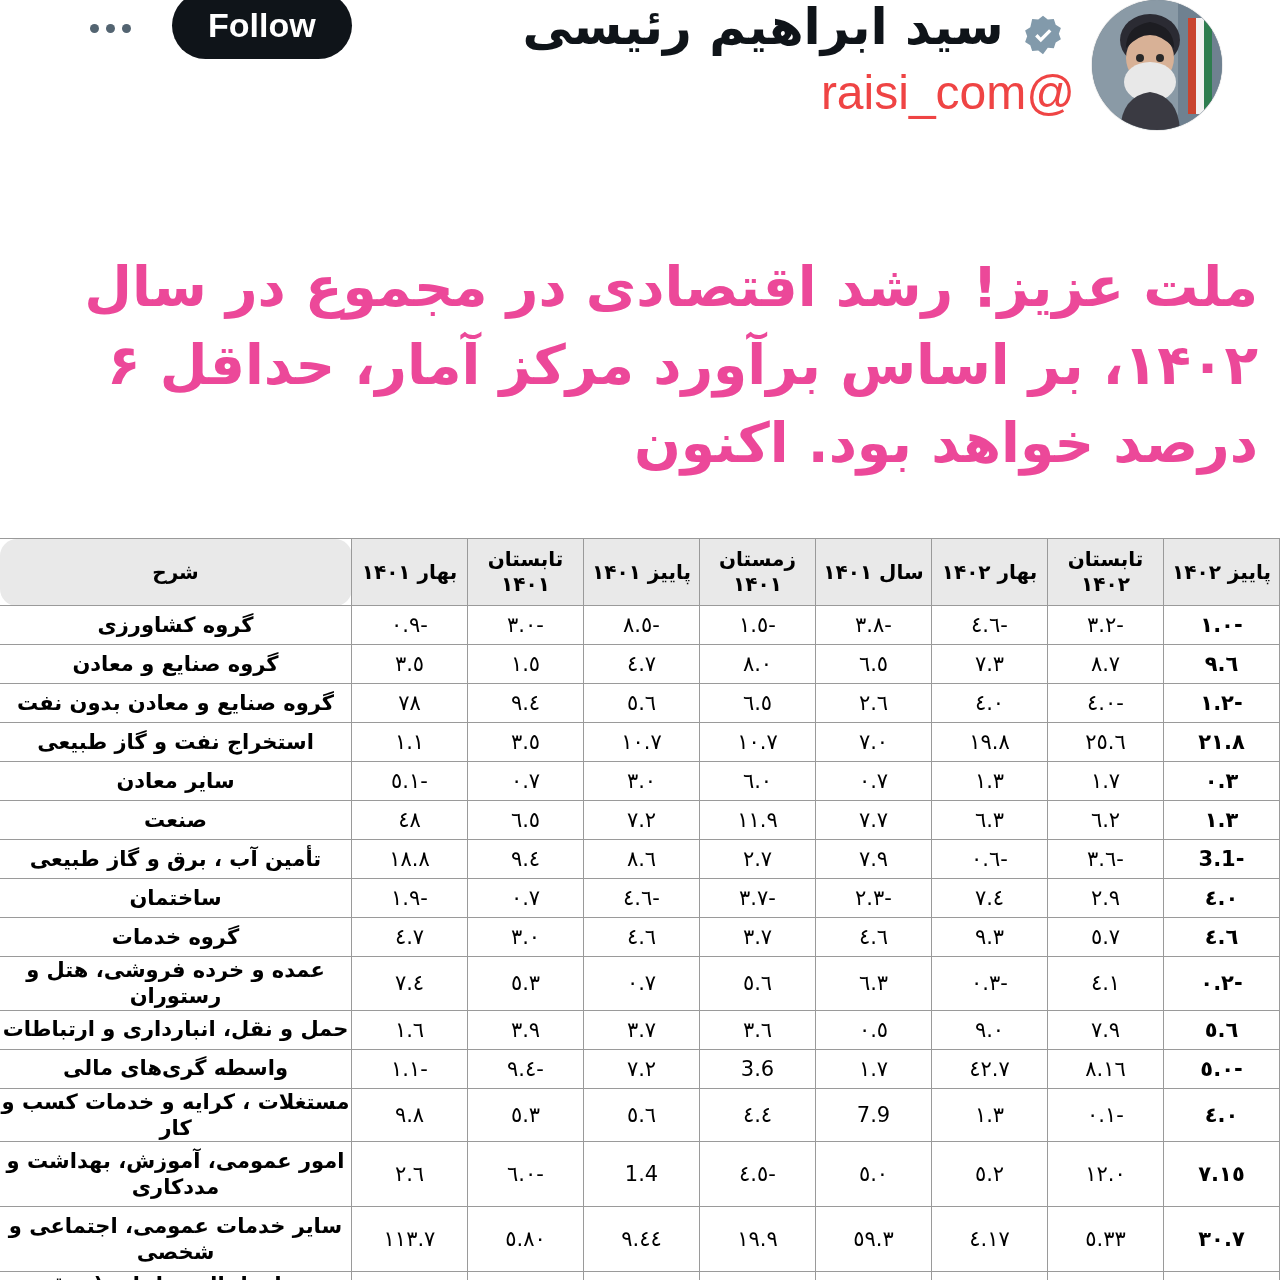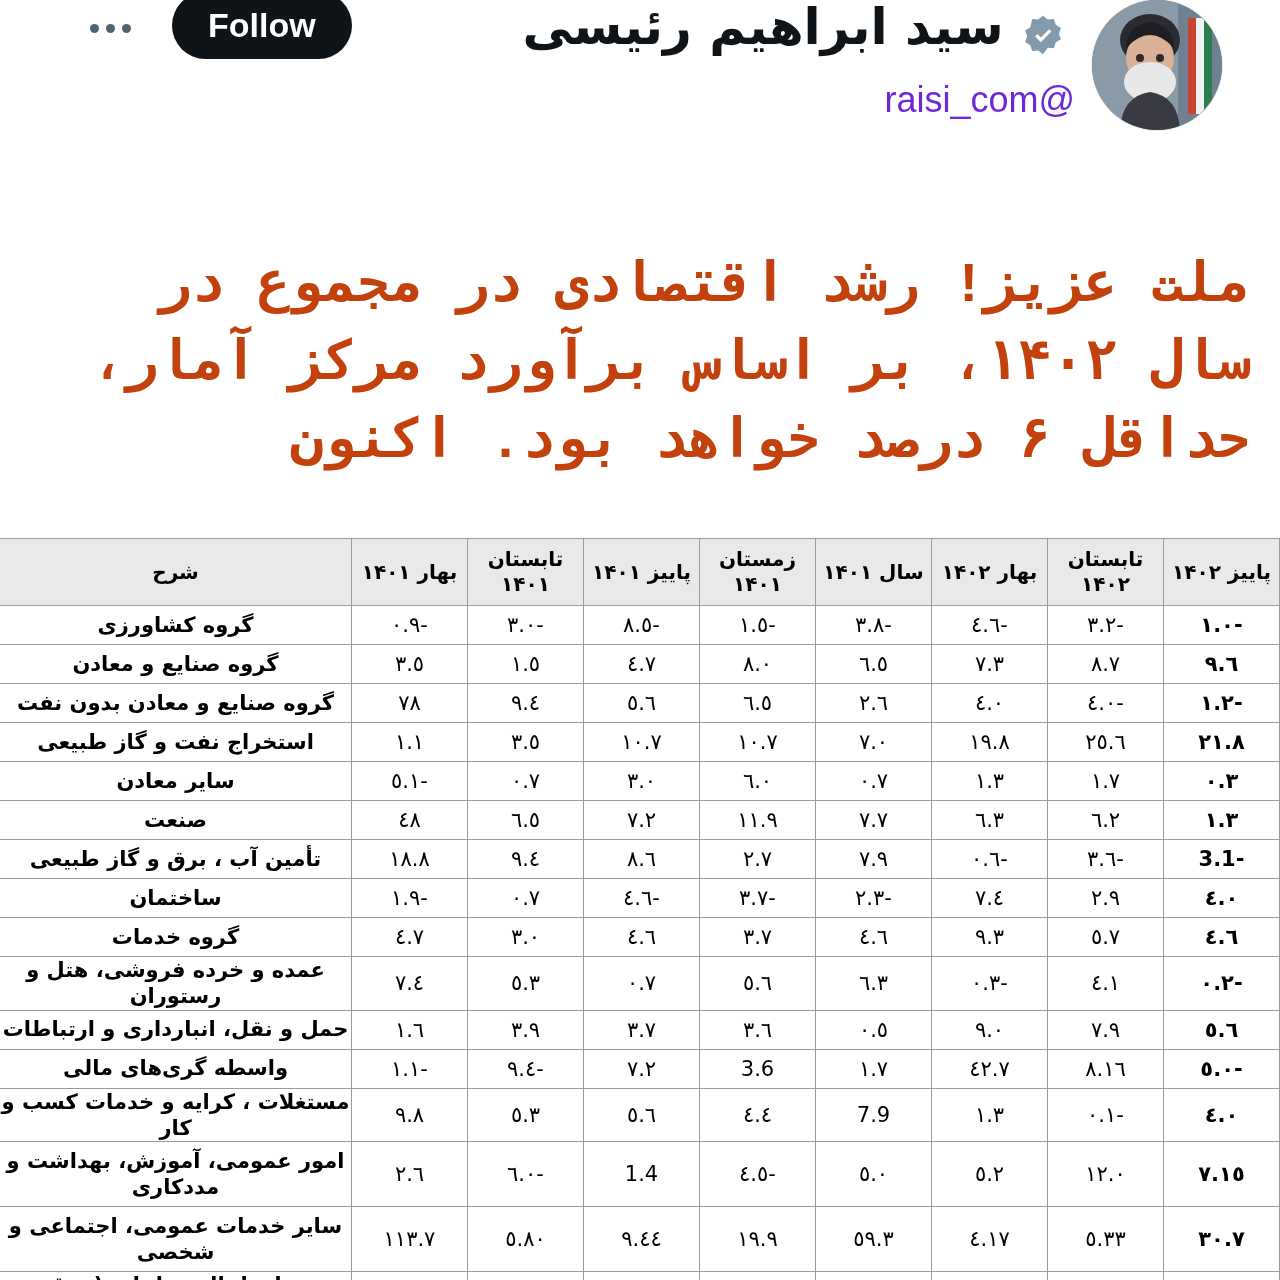--- a/index.html
+++ b/index.html
@@ -63,24 +63,24 @@
 
   .verified-badge {
     display: inline-block;
     vertical-align: middle;
     margin-right: 10px;
     width: 44px;
     height: 44px;
   }
 
   .handle {
-    font-size: 36px;
-    color: #6d28d9;
+    font-size: 48px;
+    color: #ef4444;
     line-height: 1.25;
-    margin-top: 18px;
+    margin-top: 4px;
     white-space: nowrap;
     font-family: "Liberation Sans", sans-serif;
   }
 
   .follow-button {
     position: absolute;
     top: -8px;
     left: 172px;
     background: #0f1419;
     color: #ffffff;
@@ -110,30 +110,29 @@
     width: 9px;
     height: 9px;
     border-radius: 50%;
     background: #536471;
   }
 
   
   .tweet-text {
     position: absolute;
     top: 248px;
-    right: 30px;
+    right: 22px;
     left: 60px;
     direction: rtl;
     text-align: right;
     font-size: 55px;
     font-weight: bold;
     line-height: 1.42;
-    color: #c2410c;
+    color: #ec4899;
     letter-spacing: -0.5px;
-    font-family: Liberation Mono, monospace;
   }
 
   
   .table-wrap {
     position: absolute;
     top: 538px;
     left: 0;
     width: 1280px;
     direction: rtl;
     background: #ffffff;
@@ -162,20 +161,21 @@
     background: #e9e9e9;
     font-weight: bold;
     font-size: 20px;
     line-height: 1.25;
     height: 62px;
     padding: 2px 4px;
   }
 
   table.data thead th.desc-head {
     text-align: center;
+    border-radius: 17px;
   }
 
   td.label {
     text-align: right;
     padding: 0 12px 0 4px;
     font-size: 21px;
     font-weight: bold;
     line-height: 1.25;
     white-space: normal;
     margin-top: 40px;

